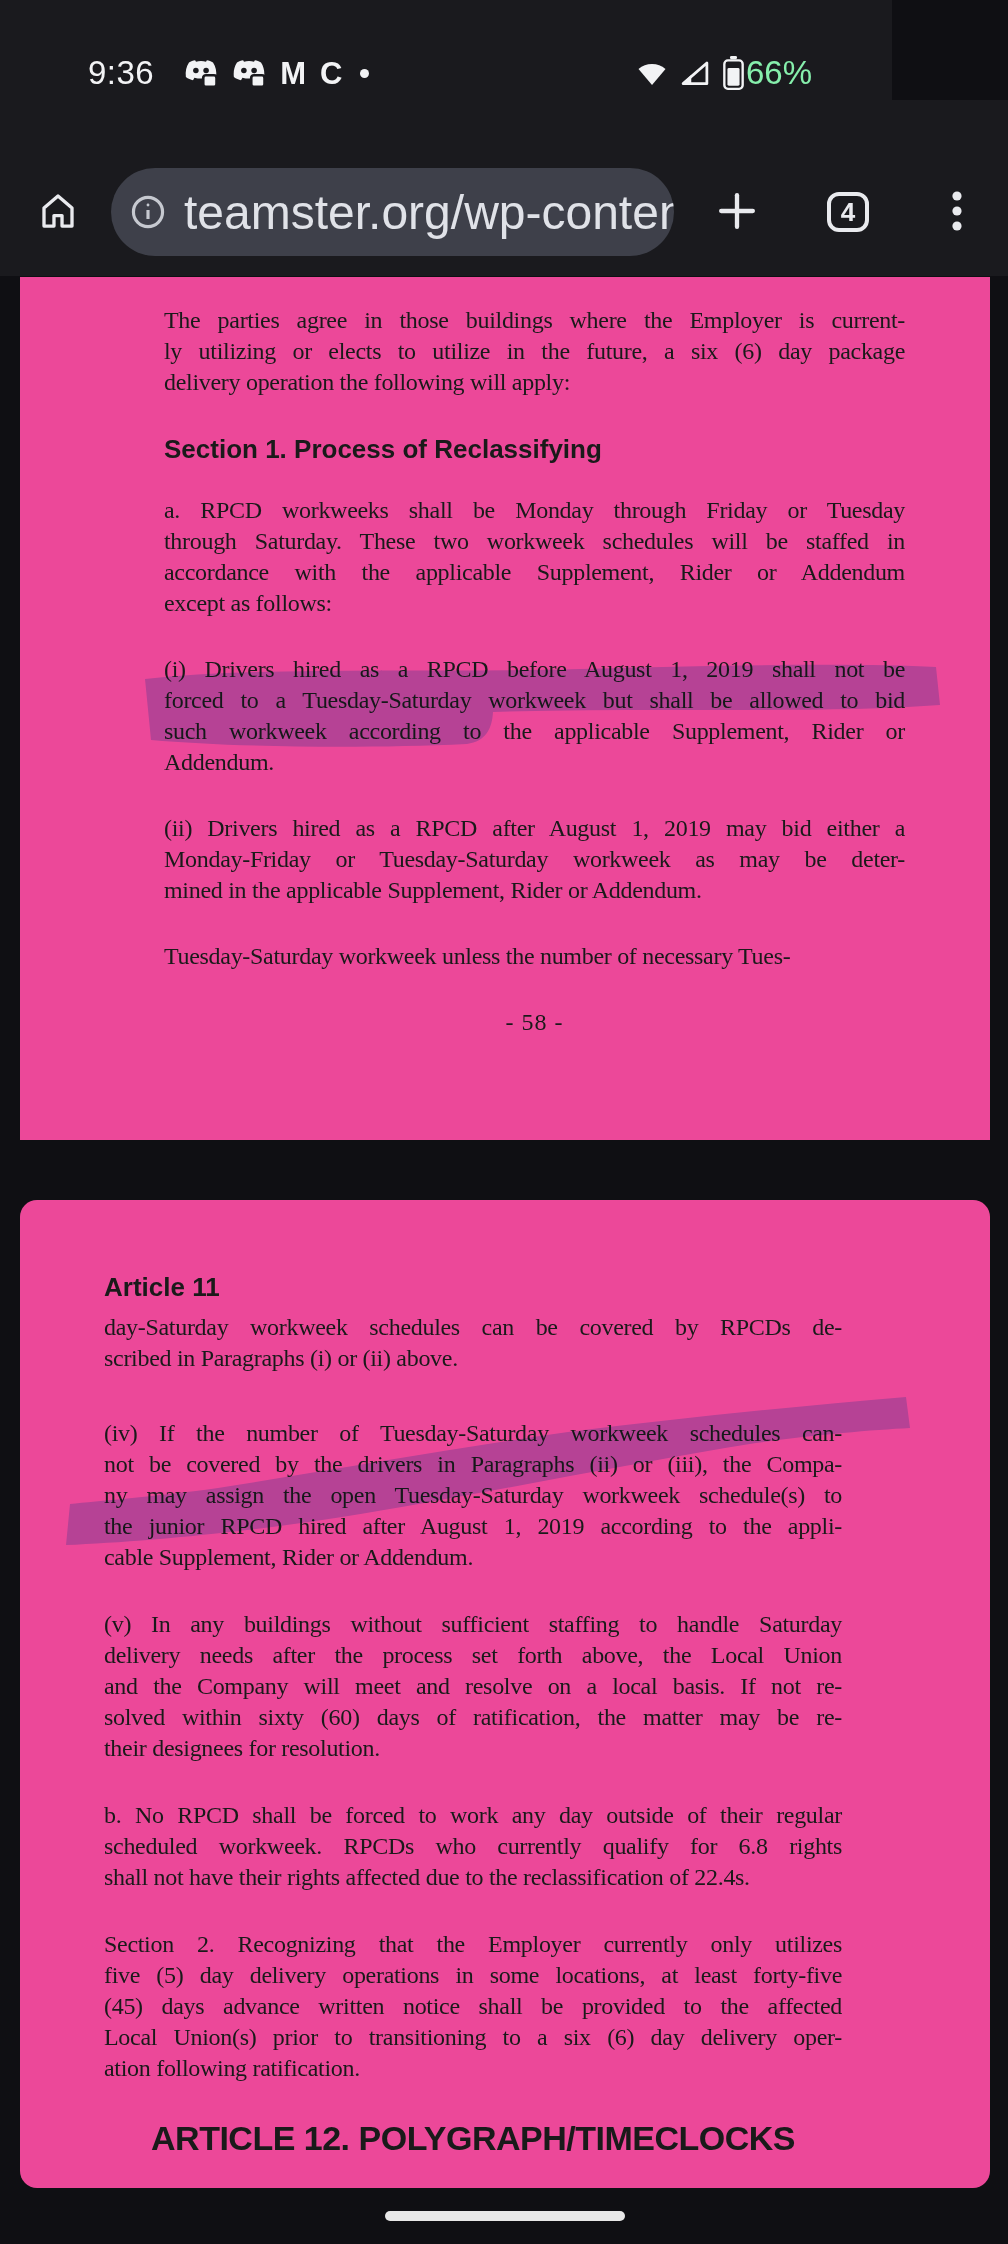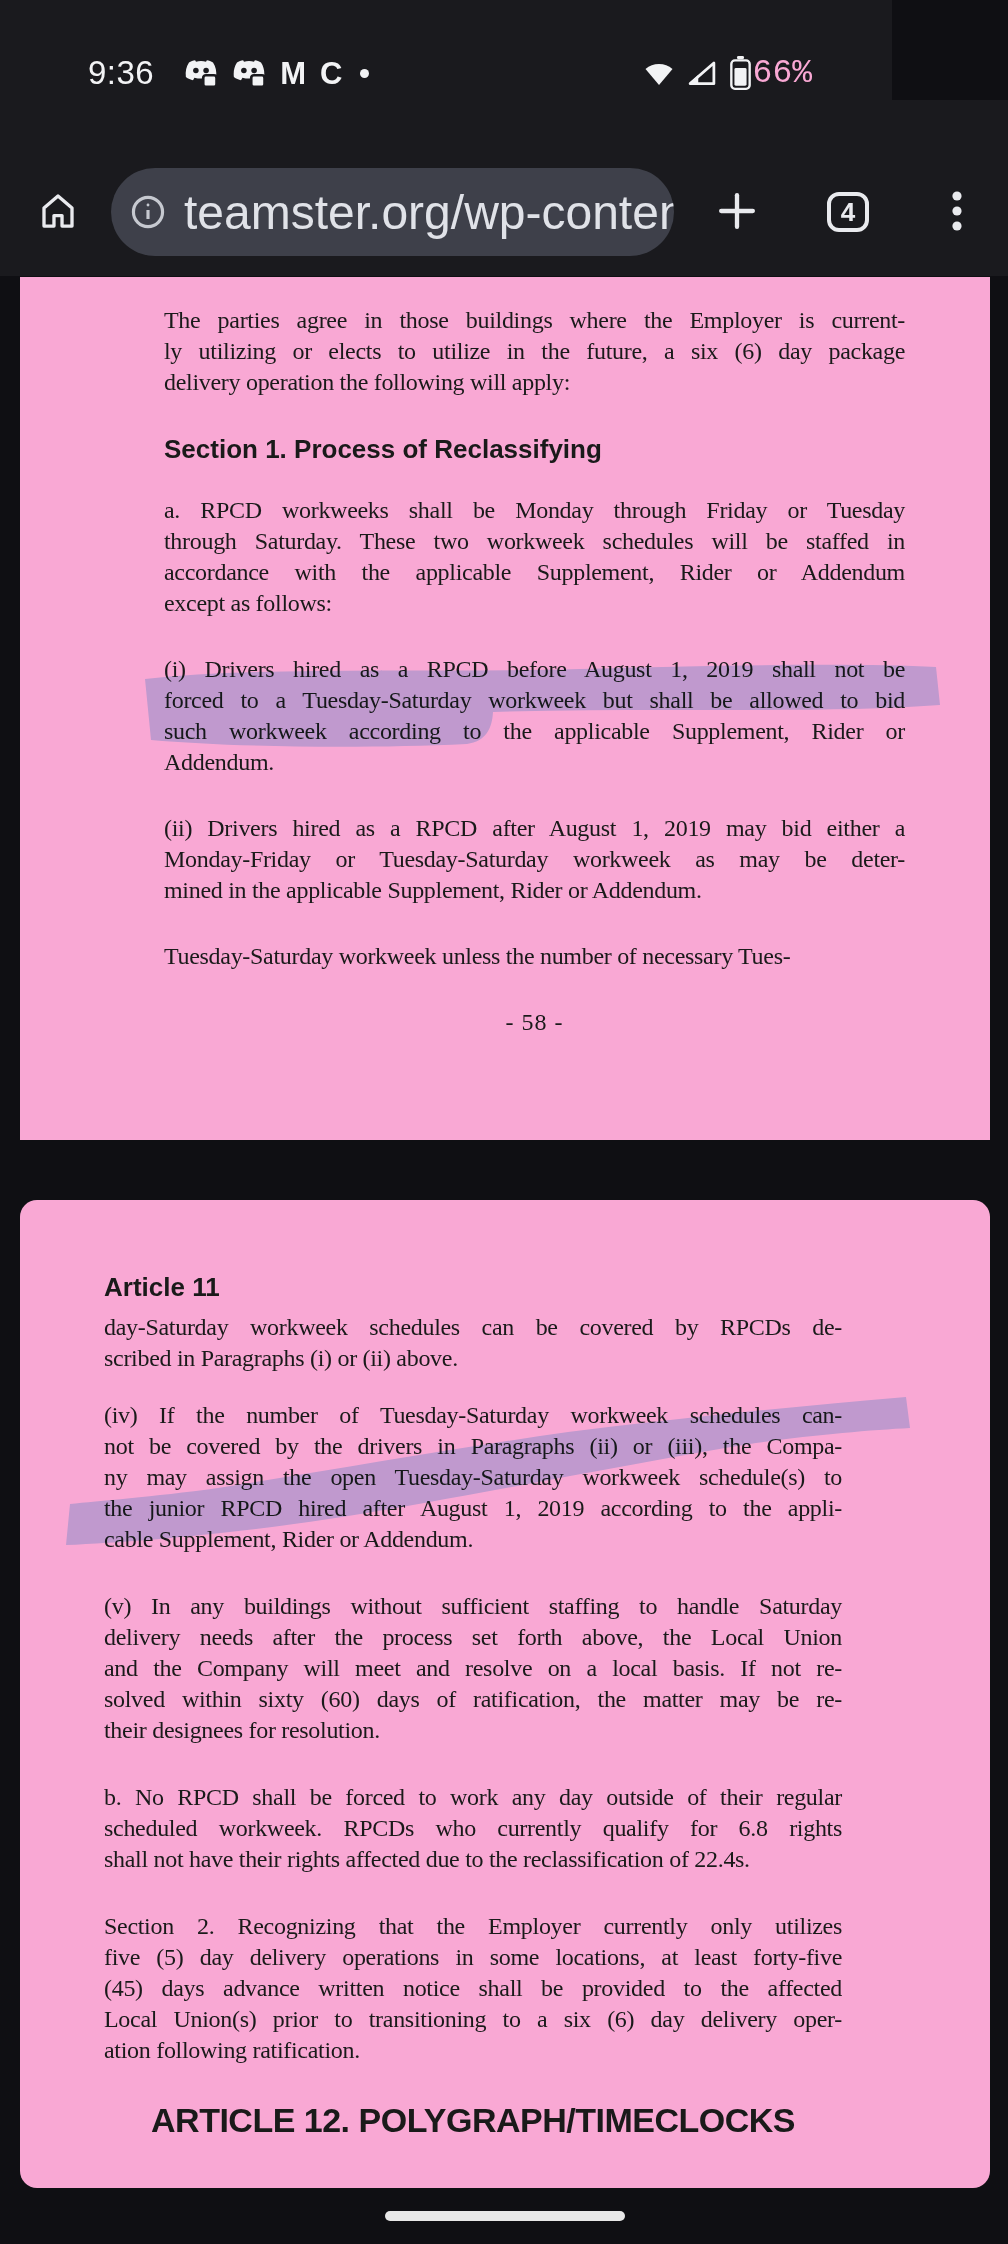--- a/index.html
+++ b/index.html
@@ -7,45 +7,45 @@
           font-family:"Liberation Sans",sans-serif;}
   
   .status-bar{position:absolute;top:0;left:0;width:892px;height:100px;background:#1a1a1e;
               display:flex;align-items:center;justify-content:space-between;
               padding:46px 80px 0 88px;box-sizing:border-box;}
   .sb-group{display:flex;align-items:center;}
   .sb-time{color:#f2f3f5;font-size:33px;font-weight:500;letter-spacing:.5px;margin-right:16px;}
   .sb-ico{display:flex;align-items:center;margin-left:14px;}
   .sb-glyph{color:#f2f3f5;font-size:31px;font-weight:700;margin-left:14px;line-height:1;}
   .sb-dot{width:9px;height:9px;border-radius:50%;background:#f2f3f5;margin-left:18px;}
-  .sb-batt-text{color:#f9a8d4;font-size:33px;font-weight:400;margin-left:2px;font-family:Liberation Mono, monospace;}
+  .sb-batt-text{color:#86efac;font-size:33px;font-weight:400;margin-left:2px;}
   .sb-right .sb-ico{margin-left:13px;}
   
   .toolbar{position:absolute;top:100px;left:0;width:1008px;height:176px;background:#1a1a1e;
            display:flex;align-items:center;box-sizing:border-box;padding:48px 0 0 37px;}
   .tb-btn{display:flex;align-items:center;justify-content:center;background:none;border:none;padding:0;}
   .omnibox{width:563px;height:88px;border-radius:44px;background:#3e404a;display:flex;
            align-items:center;padding:0 0 0 18px;box-sizing:border-box;overflow:hidden;
            margin-left:32px;flex:none;}
   .omni-url{color:#e0e2e8;font-size:48px;font-weight:400;margin-left:17px;white-space:nowrap;
             overflow:hidden;letter-spacing:0;}
   .plus-btn{margin-left:43px;}
   .tab-btn{margin-left:70px;width:42px;height:40px;border:4px solid #e9eaee;border-radius:12px;
            color:#e9eaee;font-size:26px;font-weight:700;}
   .menu-btn{margin-left:76px;width:24px;}
   
   .viewport{position:absolute;top:276px;left:0;width:1008px;height:1968px;background:#0f0f13;}
-  .page{position:absolute;left:20px;width:970px;background:#f9a8d4;box-sizing:border-box;
+  .page{position:absolute;left:20px;width:970px;background:#ec4899;box-sizing:border-box;
         font-family:"Liberation Serif","DejaVu Serif",serif;color:#1a1a1a;
         font-size:24px;line-height:31px;letter-spacing:-0.3px;}
   .page1{top:1px;height:863px;padding:28px 85px 0 144px;}
   .page2{top:924px;height:988px;padding:72px 148px 0 84px;border-radius:17px;}
   .para{margin:0 0 35px 0;}
   .page2 .para{margin-bottom:36px;}
-  .page2 .cont{margin-bottom:26px;}
+  .page2 .cont{margin-bottom:44px;}
   .line{text-align:justify;text-align-last:justify;}
   .line:last-child{text-align-last:left;}
   .h-section{font-family:"Liberation Sans",sans-serif;font-weight:700;font-size:26px;
              line-height:32px;margin:32px 0 30px 0;letter-spacing:0;}
   .h-article{font-family:"Liberation Sans",sans-serif;font-weight:700;font-size:26px;
              line-height:30px;margin:0 0 10px 0;letter-spacing:0;}
   .h-article12{font-family:"Liberation Sans",sans-serif;font-weight:700;font-size:34px;
                line-height:36px;margin:36px 0 0 0;text-align:center;letter-spacing:-0.5px;}
   .pagenum{margin-top:35px;text-align:center;letter-spacing:1px;}
   .hl-overlay{position:absolute;top:0;left:0;width:100%;height:100%;pointer-events:none;

